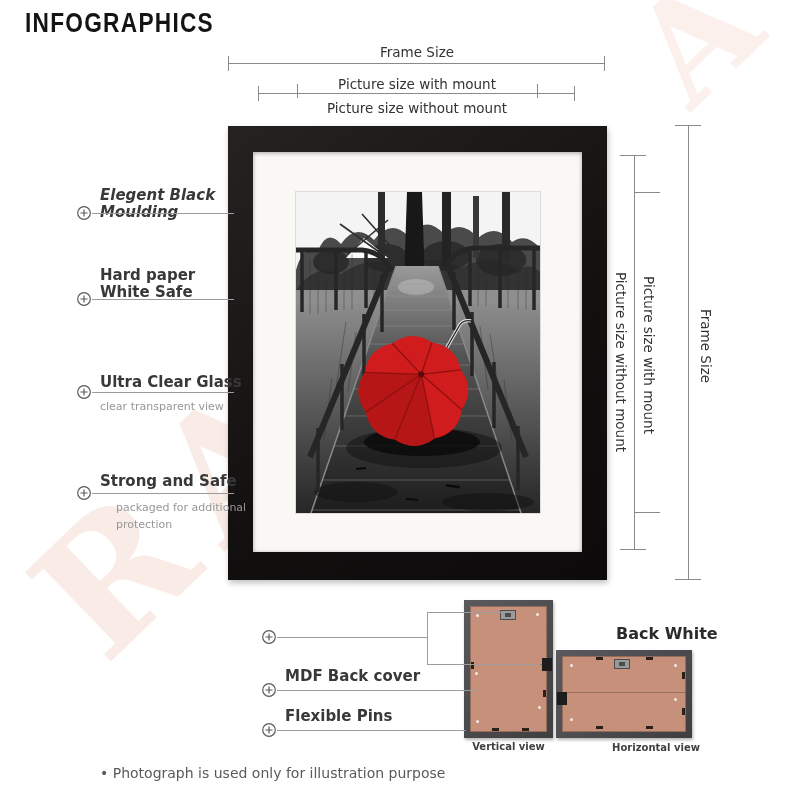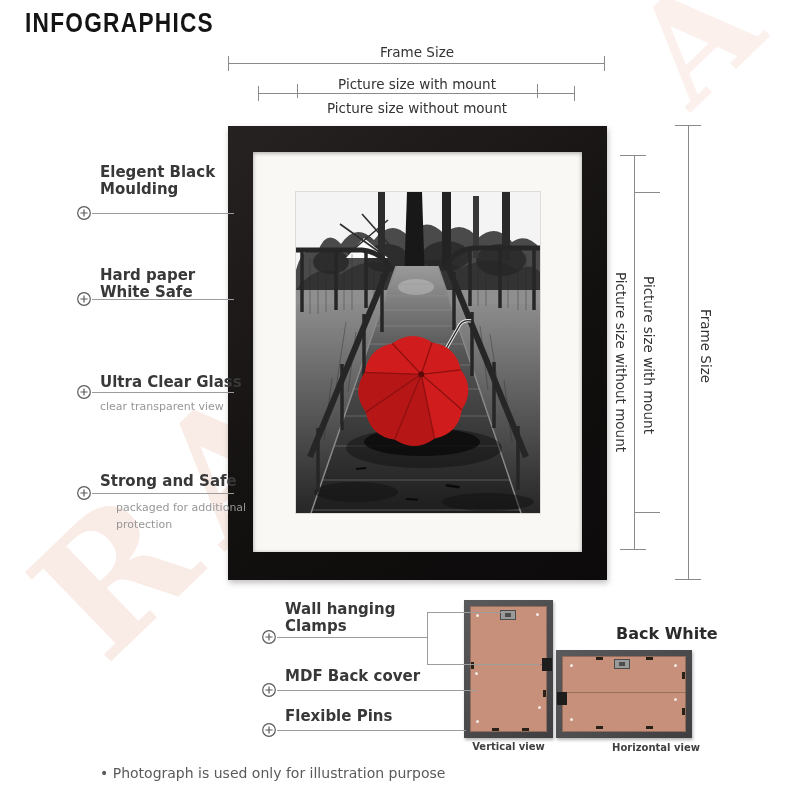--- a/index.html
+++ b/index.html
@@ -215,21 +215,21 @@
           </g>
 
           <rect x="150" y="292" width="14" height="2.5" fill="#0a0a0a" transform="rotate(8 150 292)"></rect>
           <rect x="60" y="276" width="10" height="2" fill="#0a0a0a" transform="rotate(-6 60 276)"></rect>
           <rect x="110" y="306" width="12" height="2" fill="#0a0a0a" transform="rotate(4 110 306)"></rect>
         </svg>
       </div>
     </div>
   </div>
 
-  <div class="c-title" style="left:100px;top:164px;">Elegent Black
+  <div class="c-title" style="left:100px;top:187px;font-style:italic;">Elegent Black
 Moulding</div>
   <svg class="plus" style="left:76px;top:205px;" width="16" height="16">
     <circle cx="8" cy="8" r="6.3" fill="#fff" stroke="#5a5a5a" stroke-width="1.2"></circle>
       <path d="M8 4.4v7.2M4.4 8h7.2" stroke="#5a5a5a" stroke-width="1.2"></path>
   </svg>
   <div class="leader" style="left:92px;top:213px;width:142px;"></div>
 
   <div class="c-title" style="left:100px;top:267px;">Hard paper
 White Safe</div>
   <svg class="plus" style="left:76px;top:291px;" width="16" height="16">
@@ -248,22 +248,20 @@
 
   <div class="c-title" style="left:100px;top:473px;text-align:right;">Strong and Safe</div>
   <svg class="plus" style="left:76px;top:485px;" width="16" height="16">
     <circle cx="8" cy="8" r="6.3" fill="#fff" stroke="#5a5a5a" stroke-width="1.2"></circle>
       <path d="M8 4.4v7.2M4.4 8h7.2" stroke="#5a5a5a" stroke-width="1.2"></path>
   </svg>
   <div class="leader" style="left:92px;top:493px;width:142px;"></div>
   <div class="c-sub" style="left:116px;top:500px;">packaged for additional
 protection</div>
 
-  <div class="c-title" style="left:285px;top:601px;">Wall hanging
-Clamps</div>
   <svg class="plus" style="left:261px;top:629px;" width="16" height="16">
     <circle cx="8" cy="8" r="6.3" fill="#fff" stroke="#5a5a5a" stroke-width="1.2"></circle>
       <path d="M8 4.4v7.2M4.4 8h7.2" stroke="#5a5a5a" stroke-width="1.2"></path>
   </svg>
   <div class="leader" style="left:277px;top:637px;width:150px;"></div>
   <div class="leader-v" style="left:427px;top:612px;height:53px;"></div>
   <div class="leader" style="left:427px;top:612px;width:76px;"></div>
   <div class="leader" style="left:427px;top:664px;width:113px;"></div>
 
   <div class="c-title" style="left:285px;top:668px;">MDF Back cover</div>

